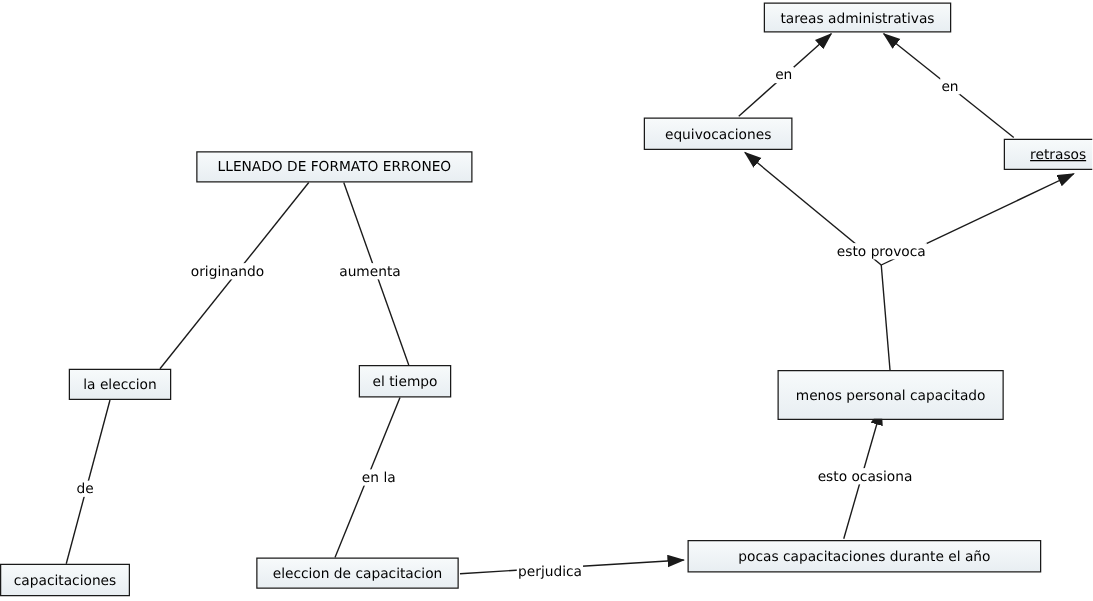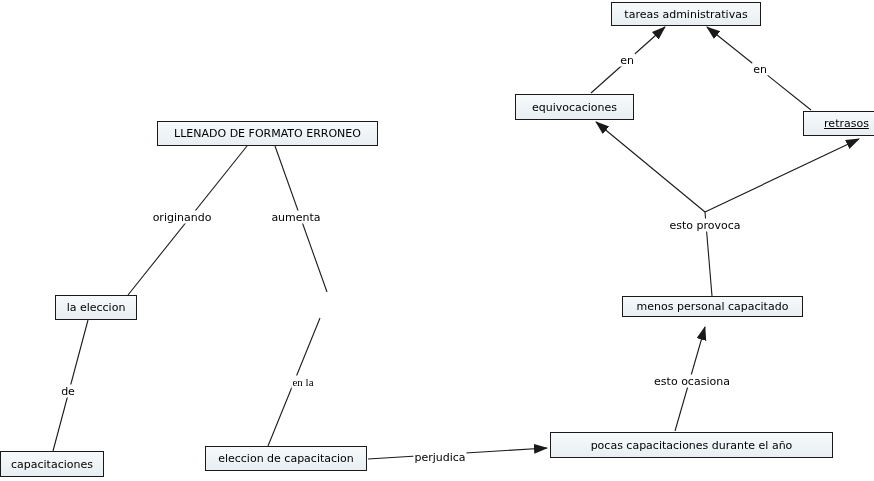--- a/index.html
+++ b/index.html
@@ -82,30 +82,31 @@
         <line x1="705" y1="212" x2="859" y2="139" stroke="#1a1a1a" stroke-width="1.1" marker-end="url(#arrowhead)"></line>
         <line x1="591" y1="93" x2="665" y2="27" stroke="#1a1a1a" stroke-width="1.1" marker-end="url(#arrowhead)"></line>
         <line x1="811" y1="110" x2="707" y2="27" stroke="#1a1a1a" stroke-width="1.1" marker-end="url(#arrowhead)"></line>
       </g>
   </svg>
   <div id="labels">
       <div class="link-label" style="left: 627px; top: 60px;">en</div>
       <div class="link-label" style="left: 760px; top: 69px;">en</div>
       <div class="link-label" style="left: 182px; top: 217px;">originando</div>
       <div class="link-label" style="left: 296px; top: 217px;">aumenta</div>
-      <div class="link-label" style="left: 705px; top: 225px;">esto provoca</div>
+      <div class="link-label" style="left: 705px; top: 201px;">esto provoca</div>
       <div class="link-label" style="left: 68px; top: 391px;">de</div>
-      <div class="link-label" style="left: 303px; top: 382px; font-family: Liberation Serif, serif;">en la</div>
+      <div class="link-label" style="left: 303px; top: 382px;">en la</div>
       <div class="link-label" style="left: 692px; top: 381px;">esto ocasiona</div>
       <div class="link-label" style="left: 440px; top: 457px;">perjudica</div>
     </div>
   <div id="nodes">
       <div class="node" style="left: 611px; top: 2px; width: 150px; height: 24px;">tareas administrativas</div>
       <div class="node" style="left: 515px; top: 94px; width: 119px; height: 26px;">equivocaciones</div>
       <div class="node" style="left: 803px; top: 111px; width: 87px; height: 25px; text-decoration: underline;">retrasos</div>
       <div class="node" style="left: 157px; top: 121px; width: 221px; height: 25px;">LLENADO DE FORMATO ERRONEO</div>
       <div class="node" style="left: 55px; top: 295px; width: 82px; height: 25px; text-align: center;">la eleccion</div>
-      <div class="node" style="left: 622px; top: 296px; width: 181px; height: 21px; text-align: center;">menos personal capacitado</div>
+      <div class="node" style="left: 287px; top: 292px; width: 74px; height: 26px;">el tiempo</div>
+      <div class="node" style="left: 622px; top: 296px; width: 181px; height: 40px; text-align: center;">menos personal capacitado</div>
       <div class="node" style="left: 0px; top: 451px; width: 104px; height: 26px;">capacitaciones</div>
       <div class="node" style="left: 205px; top: 446px; width: 162px; height: 25px;">eleccion de capacitacion</div>
       <div class="node" style="left: 550px; top: 432px; width: 283px; height: 26px;">pocas capacitaciones durante el año</div>
     </div>
 </div>
 
 </body></html>

